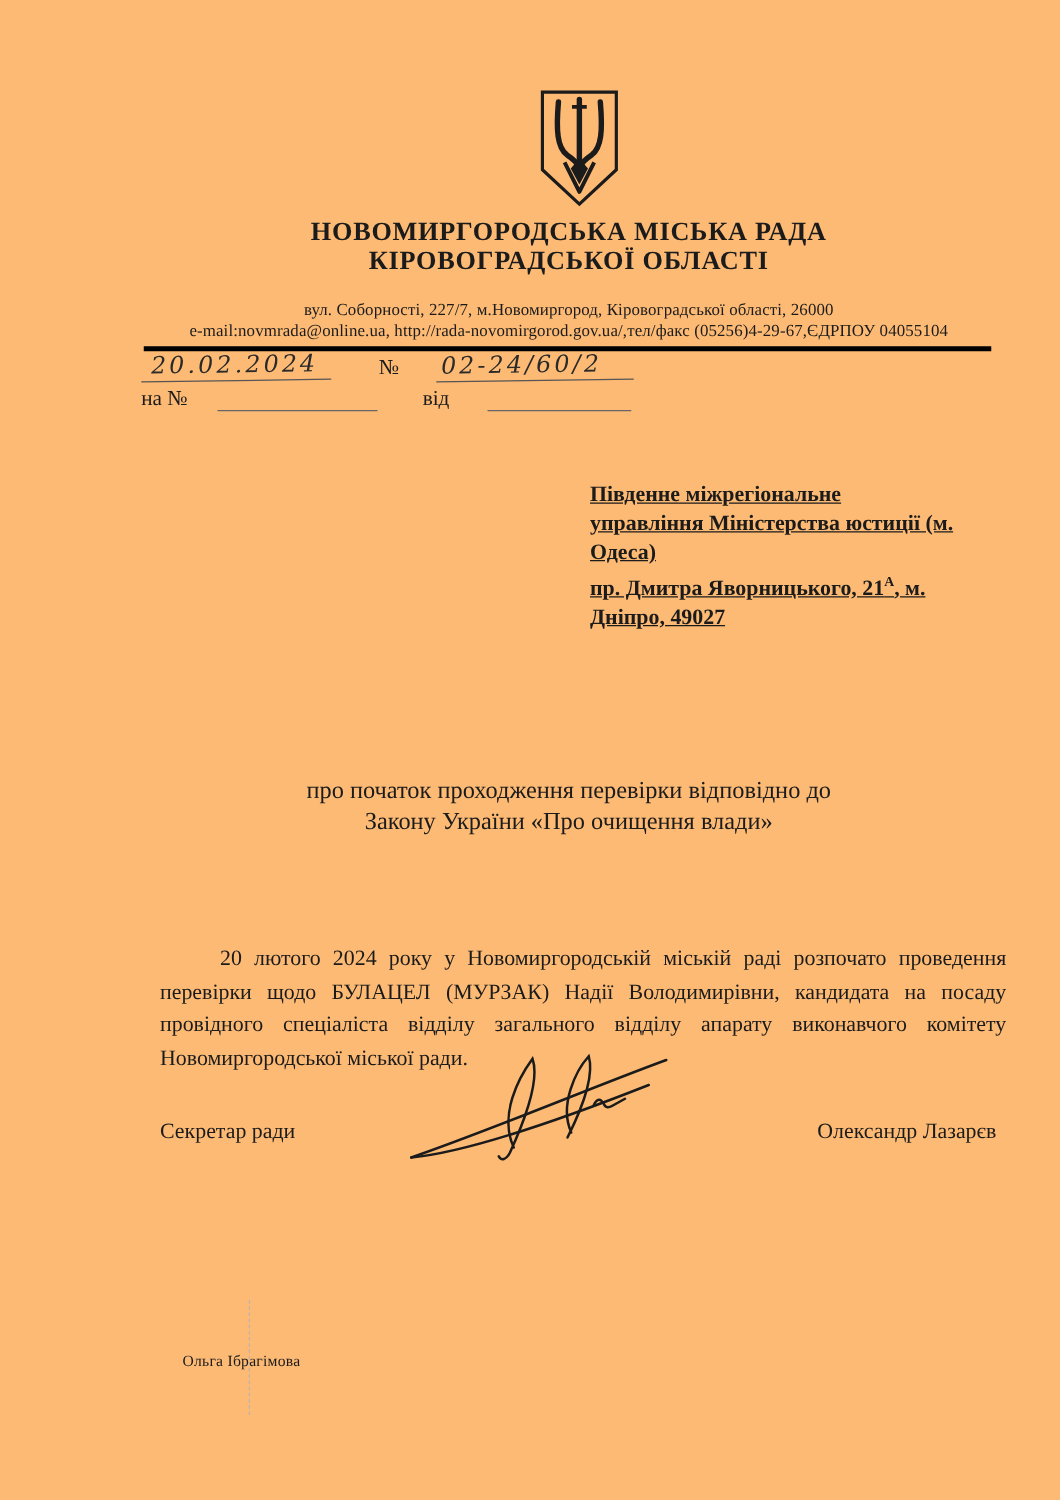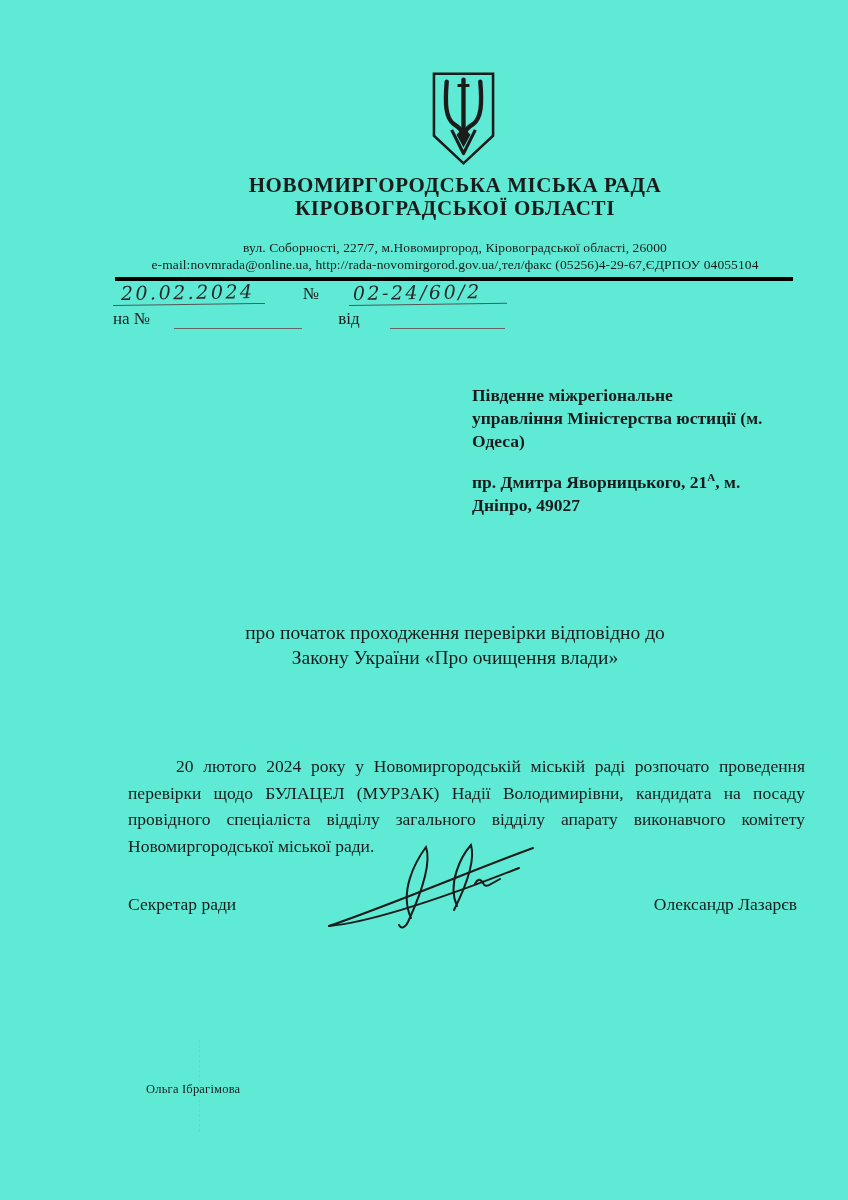--- a/index.html
+++ b/index.html
@@ -2,21 +2,21 @@
 <html><head>
 <meta charset="utf-8">
 <style>
   * { margin: 0; padding: 0; box-sizing: border-box; }
   html, body { background: #e8e8e8; }
   .page {
     position: relative;
     width: 848px;
     height: 1200px;
     margin: 0 auto;
-    background: #5eead4;
+    background: #fdba74;
     font-family: "Liberation Serif", serif;
     color: #1b1b1b;
     overflow: hidden;
   }
 
   
   .emblem {
     position: absolute;
     left: 430px; top: 70px;
     width: 67px; height: 98px;
@@ -91,22 +91,22 @@
 
   
   .recipient {
     position: absolute;
     left: 472px; top: 384px;
     width: 340px;
     font-weight: bold;
     font-size: 17.5px;
     line-height: 23px;
   }
-  .recipient .line { display: block; }
-  .recipient .street { margin-top: 13px; }
+  .recipient .line { display: block; text-decoration: underline; }
+  .recipient .street { margin-top: 2px; }
   .recipient sup { font-size: 11px; font-weight: bold; }
 
   
   .title-block {
     position: absolute;
     left: 115px; top: 620px;
     width: 680px;
     text-align: center;
     font-size: 19.5px;
     line-height: 25px;

